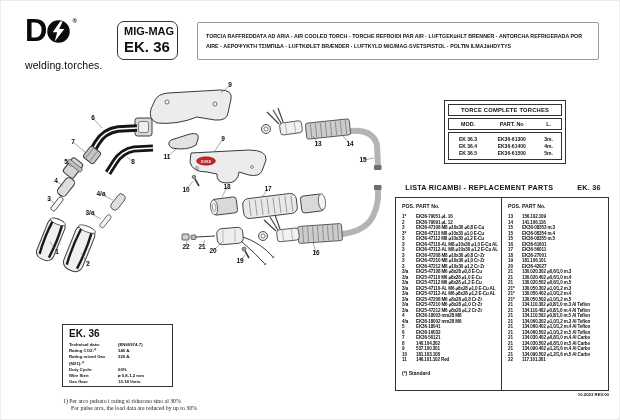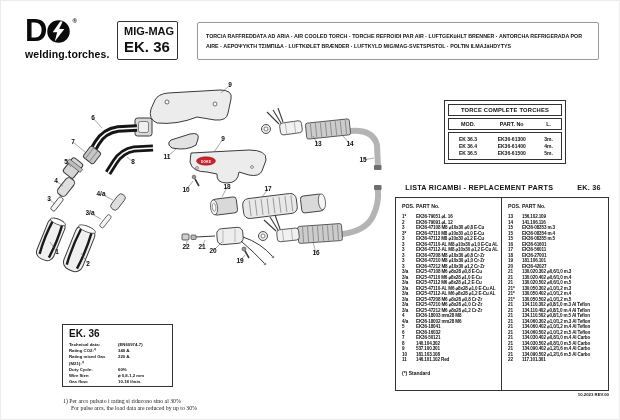--- a/index.html
+++ b/index.html
@@ -5,24 +5,24 @@
   html,body{margin:0;padding:0;background:#fff;}
   .page{position:relative;width:620px;height:420px;background:#fff;overflow:hidden;
         font-family:"Liberation Sans",sans-serif;color:#111;border:1px solid #ececec;box-sizing:border-box;}
 
   
   .logo-block{position:absolute;left:24px;top:14px;width:104px;}
   .logo-row{display:flex;align-items:center;height:32px;}
   .logo-letter{font-size:31px;font-weight:bold;letter-spacing:-2px;line-height:30px;color:#0a0a0a;}
   .logo-bolt{width:25px;height:25px;margin:0 0px 0 1px;}
   .logo-reg{font-size:6px;font-weight:bold;position:relative;top:-10px;margin-left:1px;}
-  .logo-tagline{font-size:10.5px;font-weight:bold;letter-spacing:.1px;margin-top:1px;color:#0a0a0a;}
+  .logo-tagline{font-size:10.5px;font-weight:normal;letter-spacing:.1px;margin-top:12px;color:#0a0a0a;}
 
   .model-box{position:absolute;left:116px;top:20px;width:61px;height:39px;border:1.4px solid #333;
-             border-radius:2px;box-sizing:border-box;padding:3px 0 0 6px;background:#fff;}
+             border-radius:7px;box-sizing:border-box;padding:3px 0 0 6px;background:#fff;}
   .model-series{font-size:11px;font-weight:bold;line-height:13px;}
   .model-name{font-size:15px;font-weight:bold;line-height:17px;}
 
   .desc-box{position:absolute;left:196px;top:21px;width:402px;height:38px;border:1px solid #9a9a9a;
             border-radius:2px;box-sizing:border-box;display:flex;flex-direction:column;justify-content:center;
             gap:3.5px;padding-left:8px;background:#fff;}
   .desc-line{font-size:5.3px;font-weight:bold;white-space:nowrap;color:#141414;}
 
   
   .torches-box{position:absolute;left:443px;top:99px;width:122px;border:1px solid #333;background:#fff;

